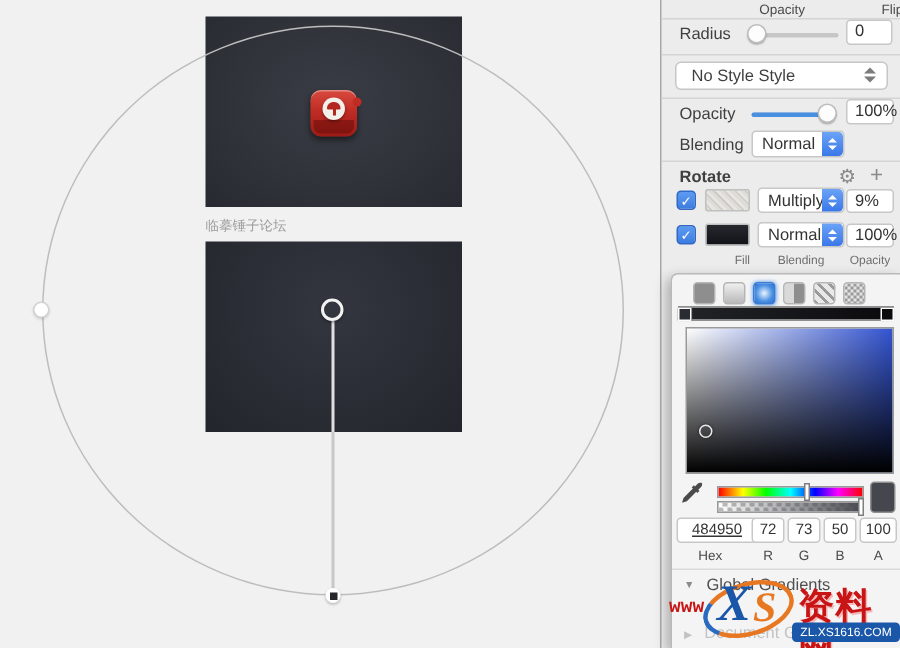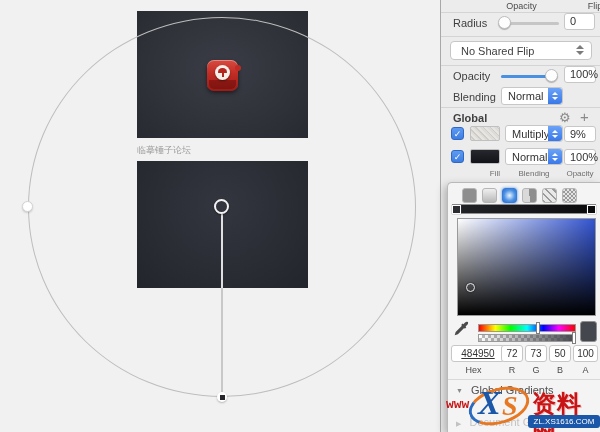--- a/index.html
+++ b/index.html
@@ -146,21 +146,21 @@
     <div class="smalllbl" style="left:134px; top:1px; width:40px;">Flip</div>
     <div class="divider" style="top:12px;"></div>
 
     <div class="lbl" style="left:12px; top:17px;">Radius</div>
     <div class="slider-track" style="left:62px; top:22px; width:56px;"></div>
     <div class="slider-knob" style="left:57px; top:16px;"></div>
     <div class="field" style="left:123px; top:13px; width:31px; height:17px;">0</div>
     <div class="divider" style="top:36px;"></div>
 
     <div class="style-select">
-      <span class="txt">No Shared Flip</span>
+      <span class="txt">No Style Style</span>
       <span class="updown">
         <span class="tri-up" style="display:block;"></span>
           <span class="tri-dn" style="display:block;"></span>
       </span>
     </div>
     <div class="divider" style="top:65px;"></div>
 
     <div class="lbl" style="left:12px; top:70px;">Opacity</div>
     <div class="slider-track" style="left:60px; top:75px; width:57px;"></div>
     <div class="slider-fill" style="left:60px; top:75px; width:50px;"></div>
@@ -170,21 +170,21 @@
     <div class="lbl" style="left:12px; top:91px;">Blending</div>
     <div class="select" style="left:60px; top:87px; width:62px; height:18px;">
       <span class="txt">Normal</span>
       <span class="stepper">
           <span class="su"></span>
           <span class="sd"></span>
         </span>
     </div>
     <div class="divider" style="top:107px;"></div>
 
-    <div class="lbl" style="left:12px; top:112px; font-weight:bold;">Global</div>
+    <div class="lbl" style="left:12px; top:112px; font-weight:bold;">Rotate</div>
     <div class="icon-btn" style="left:118px; top:110px; font-size:13px;">⚙</div>
     <div class="icon-btn" style="left:139px; top:108px; font-size:15px;">+</div>
 
     <div class="checkbox" style="left:10px; top:127px;">✓</div>
     <div class="swatch swatch-noise" style="left:29px; top:126px;"></div>
     <div class="select" style="left:64px; top:125px; width:58px; height:17px;">
       <span class="txt">Multiply</span>
       <span class="stepper">
           <span class="su"></span>
           <span class="sd"></span>

